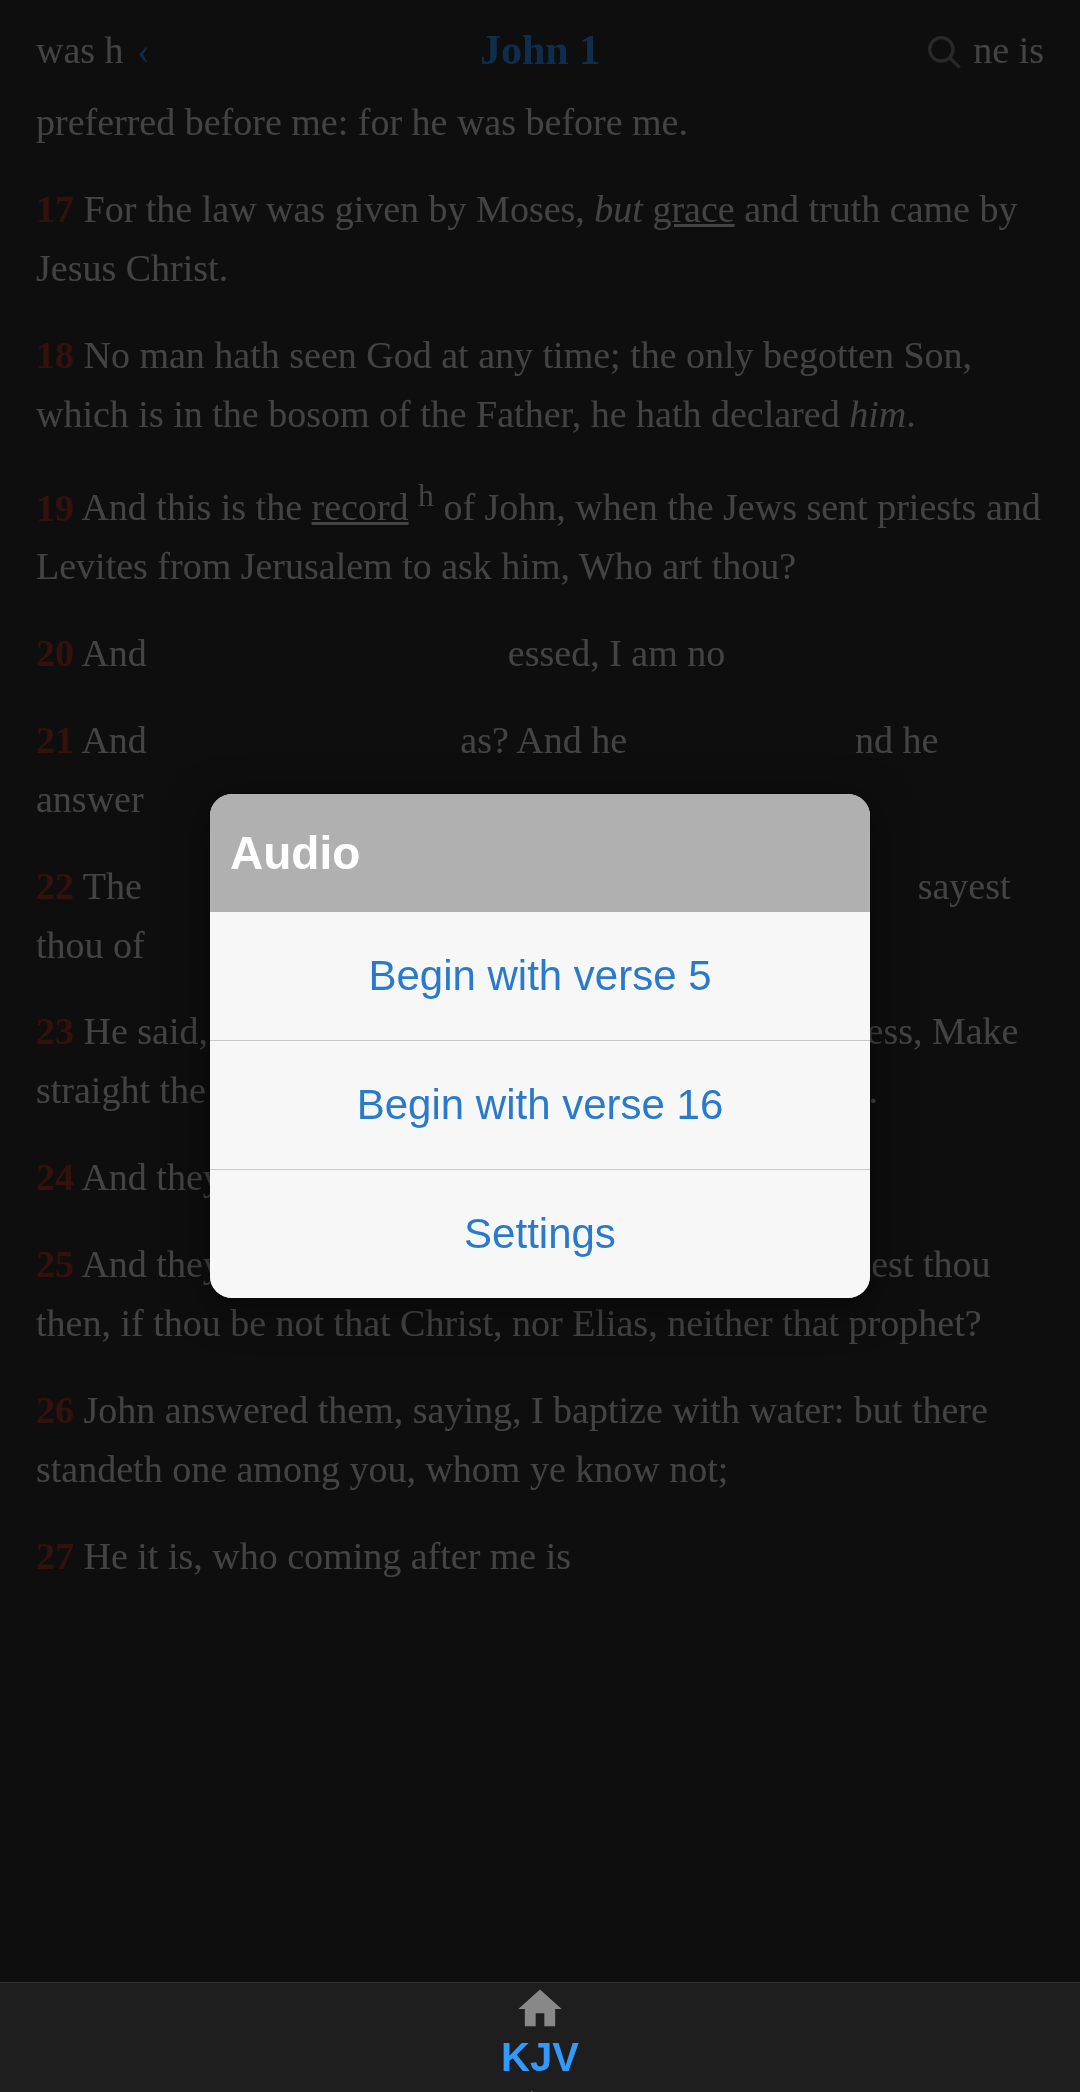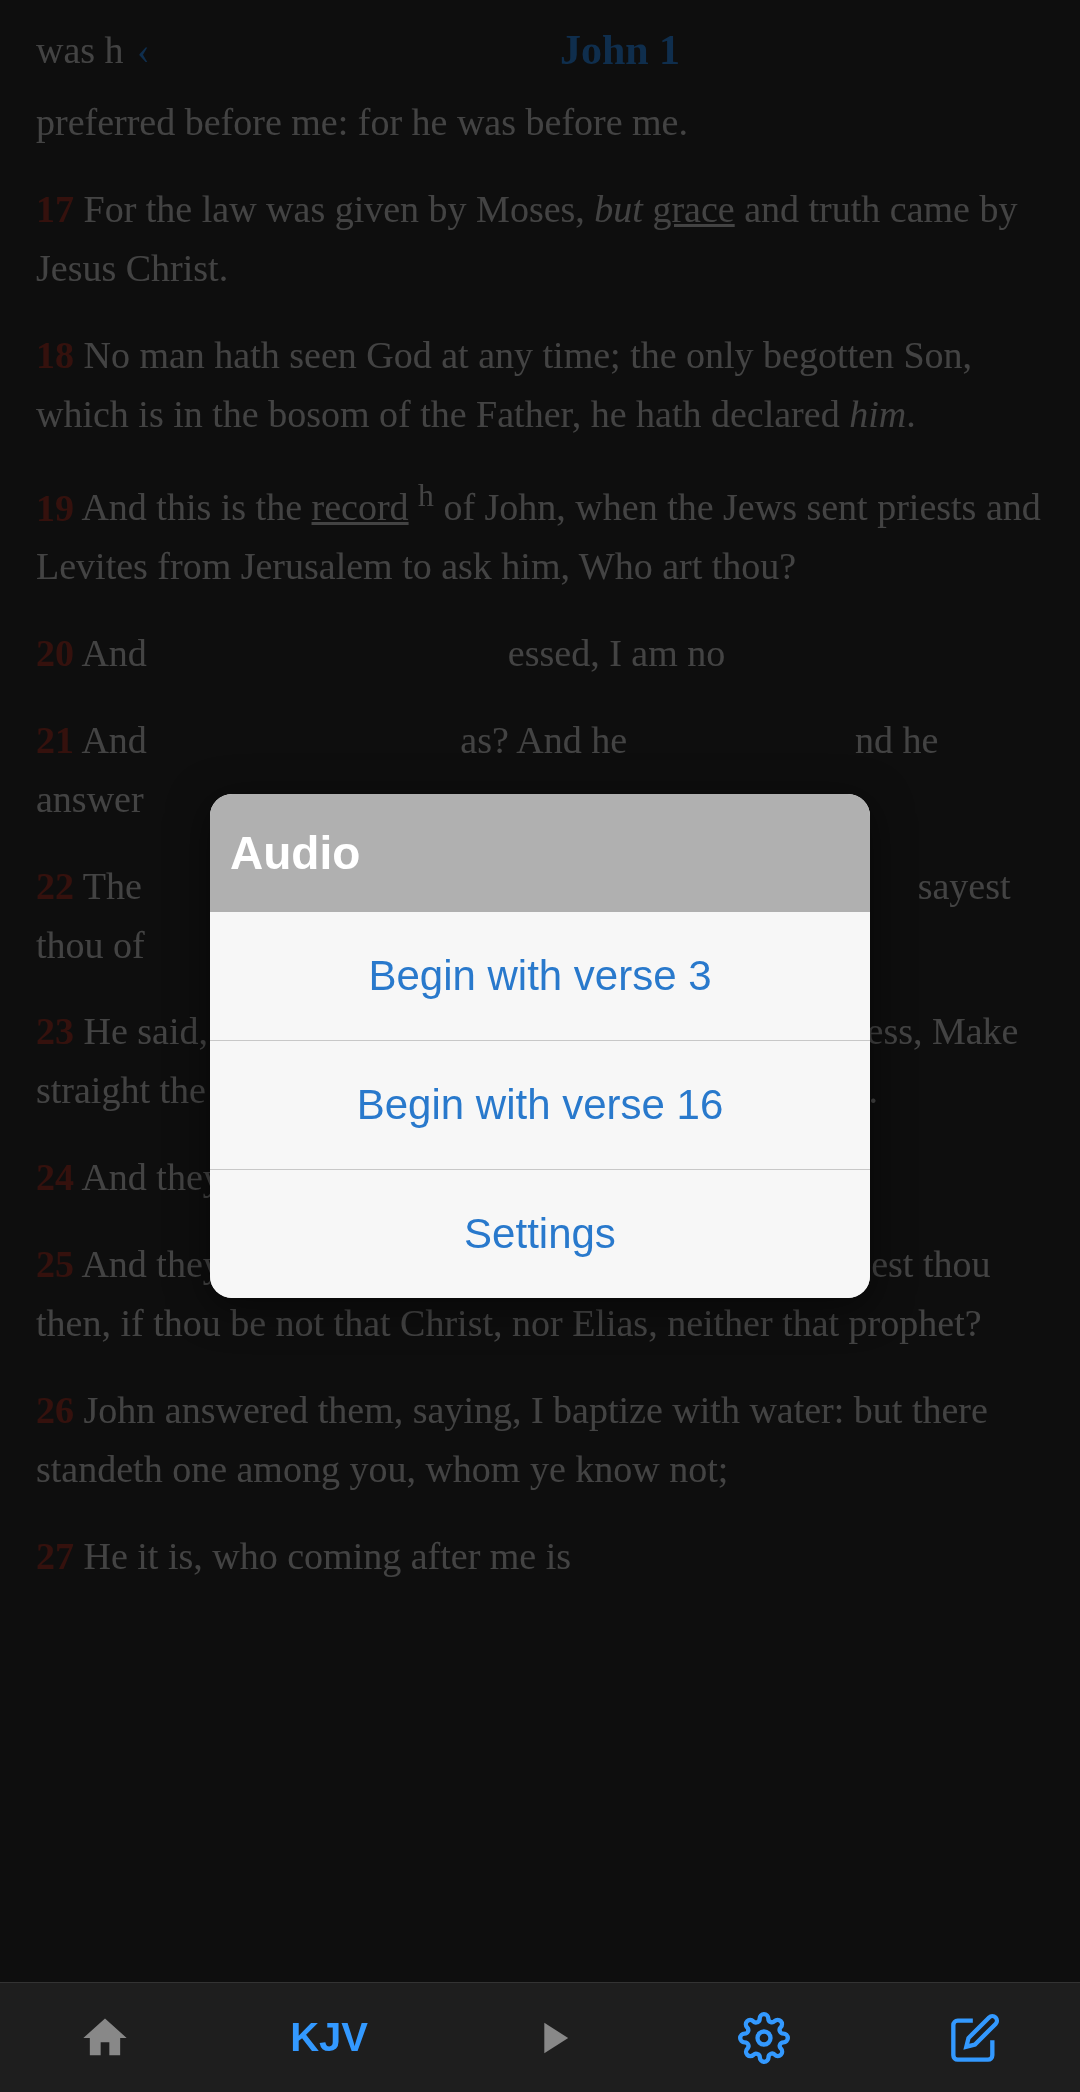--- a/index.html
+++ b/index.html
@@ -128,20 +128,21 @@
       bottom: 0;
       left: 0;
       right: 0;
       height: 110px;
       background: #1e1e1e;
       display: flex;
       align-items: center;
       justify-content: space-around;
       border-top: 1px solid #333;
       z-index: 20;
+      flex-direction: column;
     }
 
     .nav-icon {
       color: #888;
       font-size: 44px;
       display: flex;
       flex-direction: column;
       align-items: center;
       cursor: pointer;
     }
@@ -160,20 +161,27 @@
 </head>
 <body>
 
 <div class="scripture-bg">
   <div class="top-bar">
     <div class="top-bar-left">
       <span>was h</span>
       <span style="color:#3399ff; margin-left:4px;">‹</span>
     </div>
     <div class="top-bar-title">John 1</div>
+    <div class="top-bar-right">
+      <svg width="40" height="40" viewBox="0 0 24 24" fill="none" stroke="#888" stroke-width="2">
+        <circle cx="11" cy="11" r="7"></circle>
+          <line x1="16.5" y1="16.5" x2="22" y2="22"></line>
+      </svg>
+      <span>ne is</span>
+    </div>
   </div>
 
   <p style="margin-bottom:28px;">preferred before me: for he was before me.</p>
 
 
   <div class="verse-block">
     <span class="verse-num">17</span>
     <span> For the law was given by Moses, <em>but</em> <u>grace</u> and truth came by Jesus Christ.</span>
   </div>
 
@@ -228,21 +236,21 @@
   </div>
 </div>
 
 <div class="modal-overlay">
   <div class="modal">
     <div class="modal-header">
       <span class="modal-header-title">Audio</span>
     </div>
 
     <button class="modal-item">
-      <span class="modal-item-text">Begin with verse 3</span>
+      <span class="modal-item-text">Begin with verse 5</span>
     </button>
 
     <div class="modal-divider"></div>
 
     <button class="modal-item">
       <span class="modal-item-text">Begin with verse 16</span>
     </button>
 
     <div class="modal-divider"></div>
 

